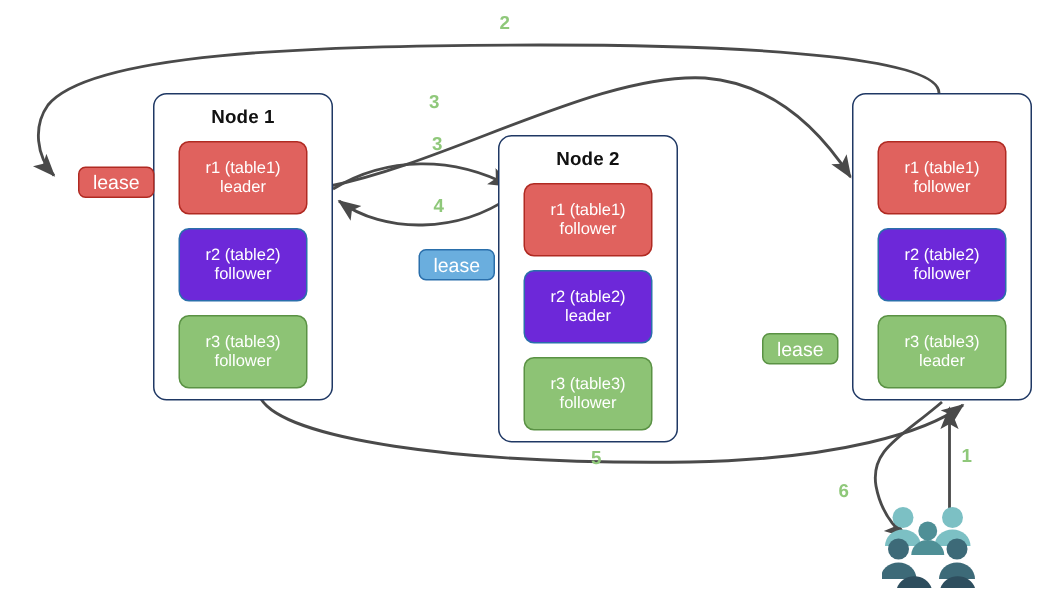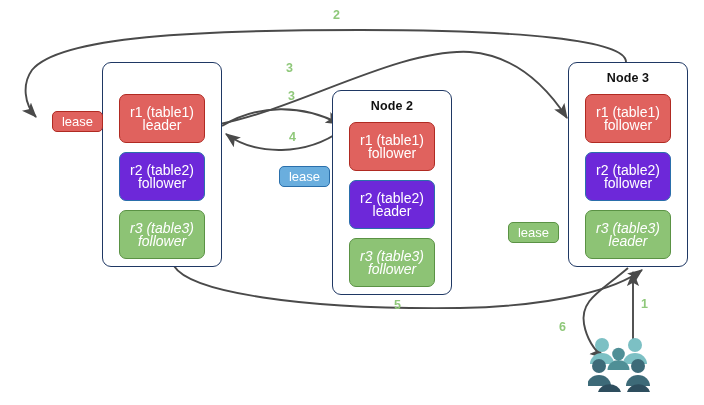--- a/index.html
+++ b/index.html
@@ -6,25 +6,25 @@
   body{width:704px;height:405px;position:relative;overflow:hidden;
        font-family:"Liberation Sans","DejaVu Sans",sans-serif;}
   #canvas{position:absolute;inset:0;width:704px;height:405px;}
   svg.layer{position:absolute;left:0;top:0;width:704px;height:405px;overflow:visible;}
   svg.arrows{z-index:1;}
   .node{position:absolute;background:#ffffff;border:1.6px solid #1f3864;border-radius:9px;z-index:2;}
   .node-title{position:absolute;left:0;right:0;top:8px;text-align:center;
       font-size:12.5px;font-weight:bold;color:#111111;letter-spacing:.1px;}
   .replica{position:absolute;left:16px;right:16px;border-radius:7px;
       display:flex;flex-direction:column;align-items:center;justify-content:center;
-      color:#ffffff;font-size:14px;line-height:13px;text-align:center;}
+      color:#ffffff;font-size:11px;line-height:13px;text-align:center;}
   .replica span{display:block;}
   .r-red{background:#e0625e;border:1.6px solid #b02a22;}
   .r-blue{background:#6d28d9;border:1.6px solid #2a6fab;}
-  .r-green{background:#8dc375;border:1.6px solid #5a9244;font-style:italic;}
+  .r-green{background:#8dc375;border:1.6px solid #5a9244;}
   .lease{position:absolute;border-radius:5px;display:flex;align-items:center;justify-content:center;
       color:#ffffff;font-size:13px;z-index:3;}
   .l-red{background:#e0625e;border:1.5px solid #b02a22;}
   .l-blue{background:#6aaede;border:1.5px solid #2a6fab;}
   .l-green{background:#8dc375;border:1.5px solid #5a9244;}
   .step{position:absolute;color:#8fc87a;font-size:12.5px;font-weight:bold;z-index:4;}
   .users{position:absolute;z-index:3;}
 </style>
 </head>
 <body>
@@ -47,20 +47,21 @@
     <path d="M 342,130 C 306,156 256,156 226,134" fill="none" stroke="#4a4a4a" stroke-width="1.9" marker-end="url(#ah)"></path>
 
     <path d="M 174,266 C 190,292 300,310 460,308 C 560,306 618,288 642,270" fill="none" stroke="#4a4a4a" stroke-width="1.9" marker-end="url(#ah)"></path>
 
     <path d="M 633,345 L 633,272" fill="none" stroke="#4a4a4a" stroke-width="1.9" marker-end="url(#ah)"></path>
 
     <path d="M 628,268 C 600,292 580,300 584,324 C 587,340 594,350 604,358" fill="none" stroke="#4a4a4a" stroke-width="1.9" marker-end="url(#ah)"></path>
   </svg>
 
   <div class="node" style="left:102px;top:62px;width:118px;height:203px;">
+    <div class="node-title">Node 1</div>
     <div class="replica r-red" style="top:31px;height:47px;">
       <span>r1 (table1)</span>
       <span>leader</span>
     </div>
     <div class="replica r-blue" style="top:89px;height:47px;">
       <span>r2 (table2)</span>
       <span>follower</span>
     </div>
     <div class="replica r-green" style="top:147px;height:47px;">
       <span>r3 (table3)</span>
@@ -78,21 +79,20 @@
       <span>r2 (table2)</span>
       <span>leader</span>
     </div>
     <div class="replica r-green" style="top:147px;height:47px;">
       <span>r3 (table3)</span>
       <span>follower</span>
     </div>
   </div>
 
   <div class="node" style="left:568px;top:62px;width:118px;height:203px;">
-    <div class="node-title">Node 3</div>
     <div class="replica r-red" style="top:31px;height:47px;">
       <span>r1 (table1)</span>
       <span>follower</span>
     </div>
     <div class="replica r-blue" style="top:89px;height:47px;">
       <span>r2 (table2)</span>
       <span>follower</span>
     </div>
     <div class="replica r-green" style="top:147px;height:47px;">
       <span>r3 (table3)</span>

